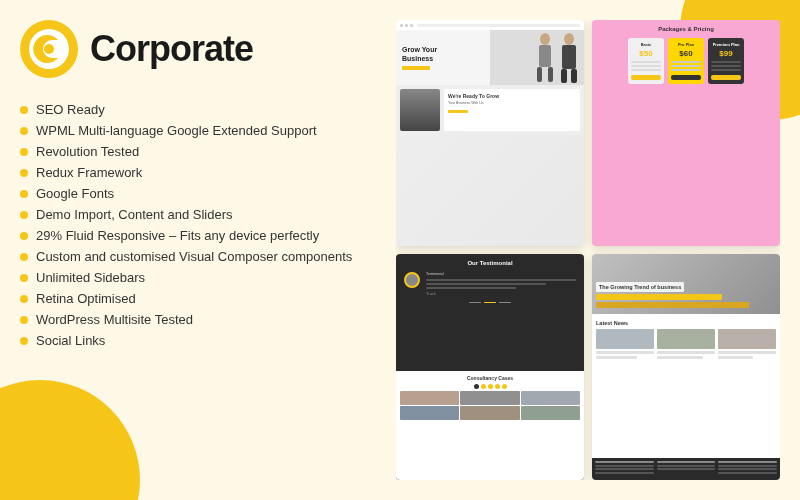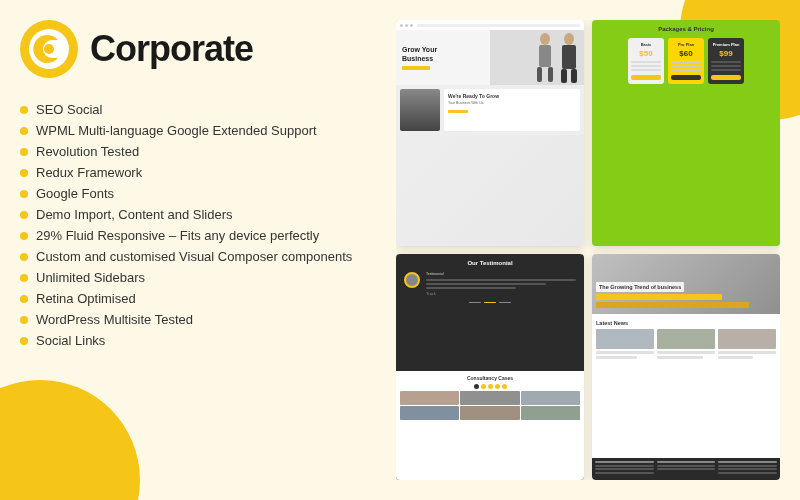--- a/index.html
+++ b/index.html
@@ -199,21 +199,21 @@
     .ss1-bottom-text {
       font-size: 3.5px;
       color: #666;
       line-height: 1.4;
     }
 
     
     .ss2 {
       grid-column: 2;
       grid-row: 1;
-      background: #84cc16;
+      background: #f9a8d4;
     }
 
     .ss2-inner {
       width: 100%;
       height: 100%;
       padding: 6px;
     }
 
     .ss2-title {
       font-size: 6px;
@@ -486,21 +486,21 @@
 
         <path d="M38 20 A14 14 0 1 0 38 38 L32 38 A8 8 0 1 1 32 20 Z" fill="#f5c518"></path>
         <circle cx="29" cy="29" r="5" fill="#f5c518"></circle>
       </svg>
       <span class="logo-text">Corporate</span>
     </div>
 
     <ul class="features-list">
       <li>
         <span class="bullet"></span>
-        <span>SEO Social</span>
+        <span>SEO Ready</span>
       </li>
       <li>
         <span class="bullet"></span>
         <span>WPML Multi-language Google Extended Support</span>
       </li>
       <li>
         <span class="bullet"></span>
         <span>Revolution Tested</span>
       </li>
       <li>

